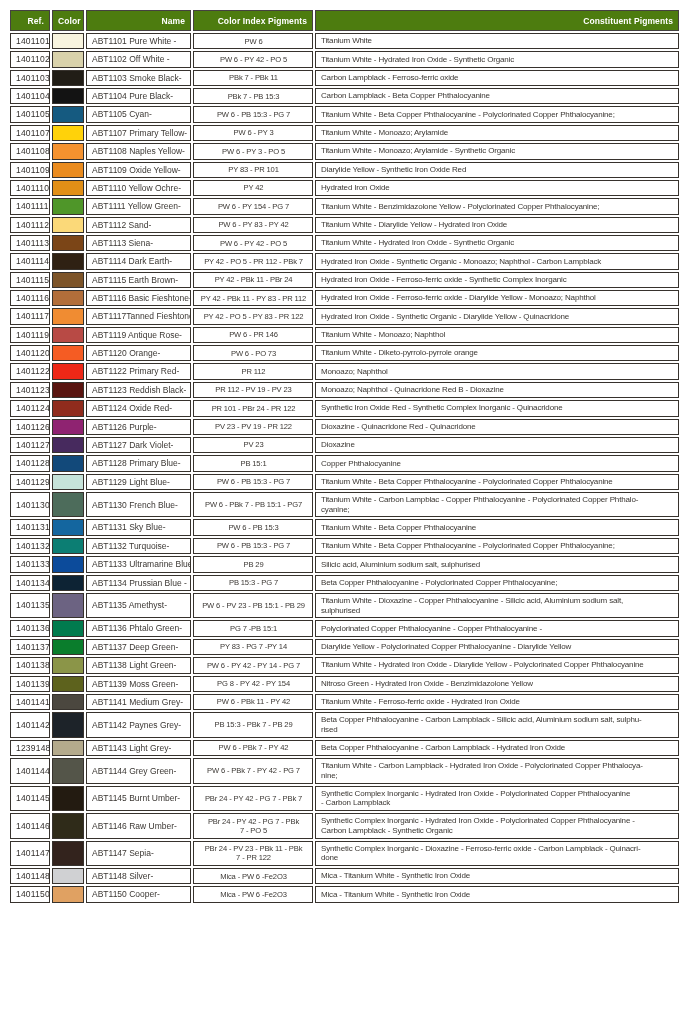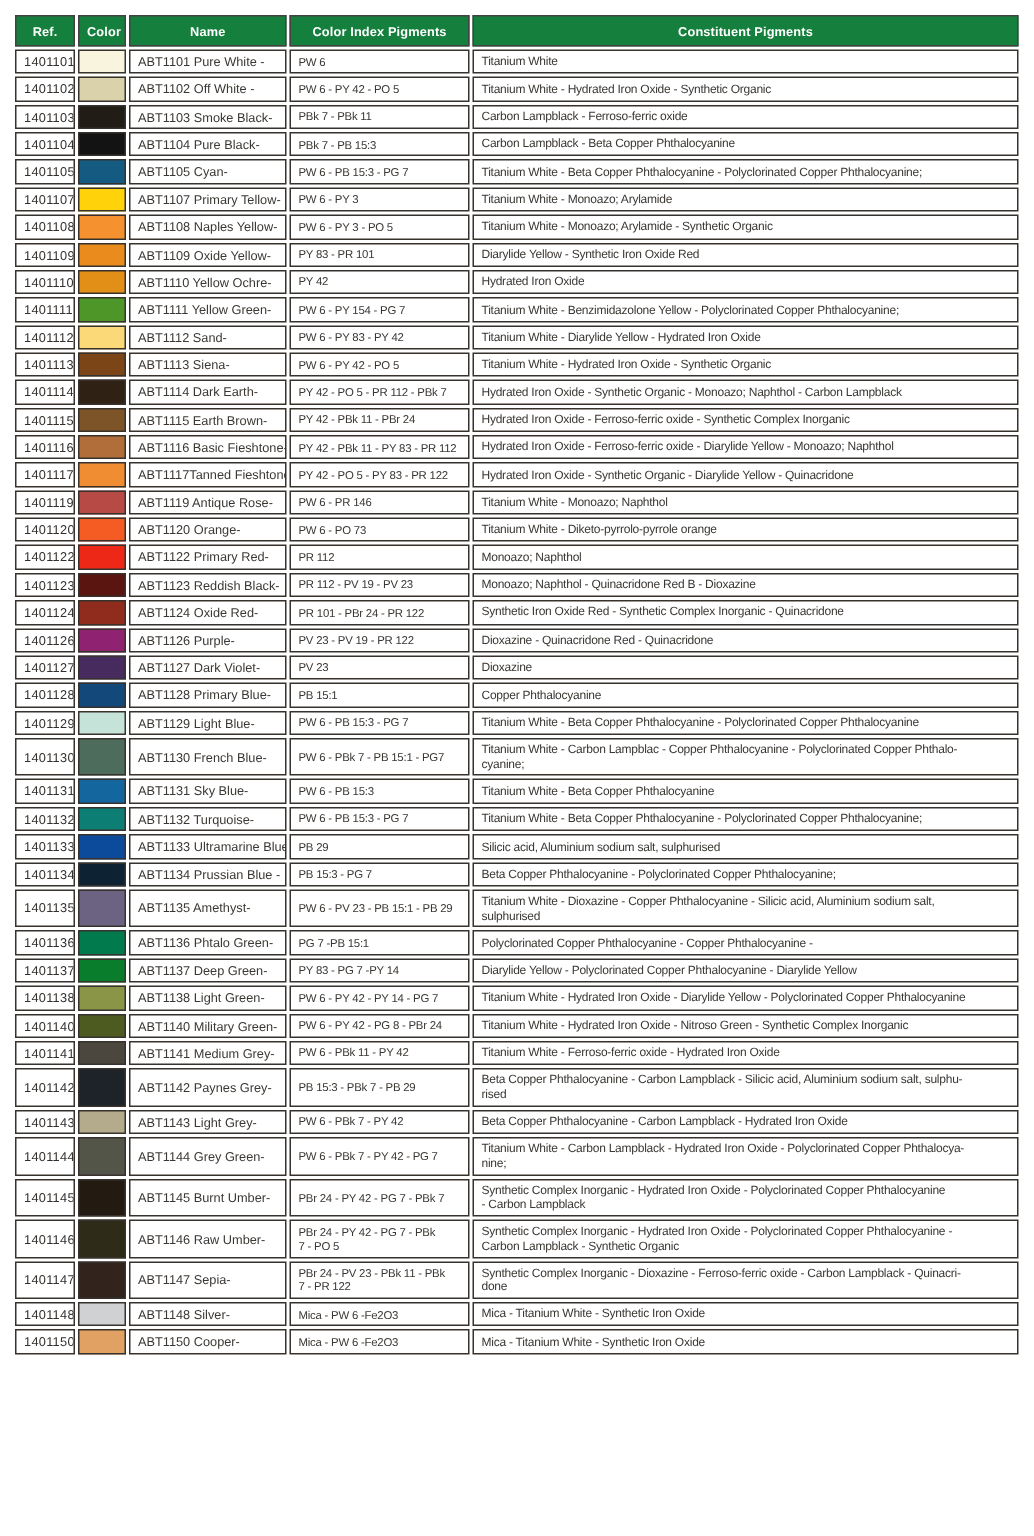--- a/index.html
+++ b/index.html
@@ -15,25 +15,25 @@
     border-spacing: 2px;
     width: 673px;
     table-layout: fixed;
   }
   col.c-ref { width: 40px; }
   col.c-swatch { width: 32px; }
   col.c-name { width: 105px; }
   col.c-ci { width: 120px; }
   col.c-cp { width: 364px; }
   th {
-    background: #15803d;
+    background: #4d7c0f;
     color: #ffffff;
     font-size: 8.5px;
     font-weight: bold;
-    text-align: center;
+    text-align: right;
     padding: 5px 5px 4px 5px;
     border: 1px solid #454140;
     letter-spacing: 0.1px;
     overflow: hidden;
     white-space: nowrap;
   }
   td {
     border: 1px solid #37322d;
     padding: 2px 4px 2px 5px;
     font-size: 8.5px;
@@ -41,20 +41,21 @@
     vertical-align: middle;
     overflow: hidden;
   }
   td.ref-cell { letter-spacing: 0.2px; color: #332f2c; }
   td.name-cell { white-space: nowrap; }
   td.swatch-cell { padding: 0; }
   td.ci-cell {
     font-size: 7.6px;
     white-space: pre-line;
     letter-spacing: -0.02em;
+    text-align: center;
   }
   td.cp-cell {
     font-size: 8px;
     white-space: pre-line;
     letter-spacing: -0.02em;
   }
 </style>
 </head>
 <body>
 
@@ -348,48 +349,48 @@
   </tr>
 
   <tr>
     <td class="ref-cell">1401138</td>
     <td class="swatch-cell" style="background: rgb(139, 149, 72);"></td>
     <td class="name-cell">ABT1138 Light Green-</td>
     <td class="ci-cell">PW 6 - PY 42 - PY 14 - PG 7</td>
     <td class="cp-cell">Titanium White -  Hydrated Iron Oxide -  Diarylide Yellow -  Polyclorinated Copper Phthalocyanine</td>
   </tr>
 
-
-  <tr>
-    <td class="ref-cell">1401140</td>
-    <td class="swatch-cell" style="background: rgb(77, 91, 33);"></td>
-    <td class="name-cell">ABT1140 Military Green-</td>
-    <td class="ci-cell">PW 6 - PY 42 - PG 8 - PBr 24</td>
-    <td class="cp-cell">Titanium White - Hydrated Iron Oxide - Nitroso Green - Synthetic Complex Inorganic</td>
-  </tr>
+  <tr>
+    <td class="ref-cell">1401139</td>
+    <td class="swatch-cell" style="background: rgb(93, 98, 29);"></td>
+    <td class="name-cell">ABT1139 Moss Green-</td>
+    <td class="ci-cell">PG 8 - PY 42 - PY 154</td>
+    <td class="cp-cell">Nitroso Green -  Hydrated Iron Oxide -   Benzimidazolone Yellow</td>
+  </tr>
+
 
   <tr>
     <td class="ref-cell">1401141</td>
     <td class="swatch-cell" style="background: rgb(75, 71, 63);"></td>
     <td class="name-cell">ABT1141 Medium Grey-</td>
     <td class="ci-cell">PW 6 - PBk 11 - PY 42</td>
     <td class="cp-cell">Titanium White - Ferroso-ferric oxide - Hydrated Iron Oxide</td>
   </tr>
 
   <tr>
     <td class="ref-cell">1401142</td>
     <td class="swatch-cell" style="background: rgb(29, 35, 41);"></td>
     <td class="name-cell">ABT1142 Paynes Grey-</td>
     <td class="ci-cell">PB 15:3 - PBk 7 - PB 29</td>
     <td class="cp-cell">Beta Copper Phthalocyanine  - Carbon Lampblack - Silicic acid, Aluminium sodium salt, sulphu-
 rised</td>
   </tr>
 
   <tr>
-    <td class="ref-cell">1401143</td>
+    <td class="ref-cell">1239148</td>
     <td class="swatch-cell" style="background: rgb(180, 170, 140);"></td>
     <td class="name-cell">ABT1143 Light Grey-</td>
     <td class="ci-cell">PW 6 - PBk 7 - PY 42</td>
     <td class="cp-cell">Beta Copper Phthalocyanine  - Carbon Lampblack - Hydrated Iron Oxide</td>
   </tr>
 
   <tr>
     <td class="ref-cell">1401144</td>
     <td class="swatch-cell" style="background: rgb(84, 85, 73);"></td>
     <td class="name-cell">ABT1144 Grey Green-</td>

